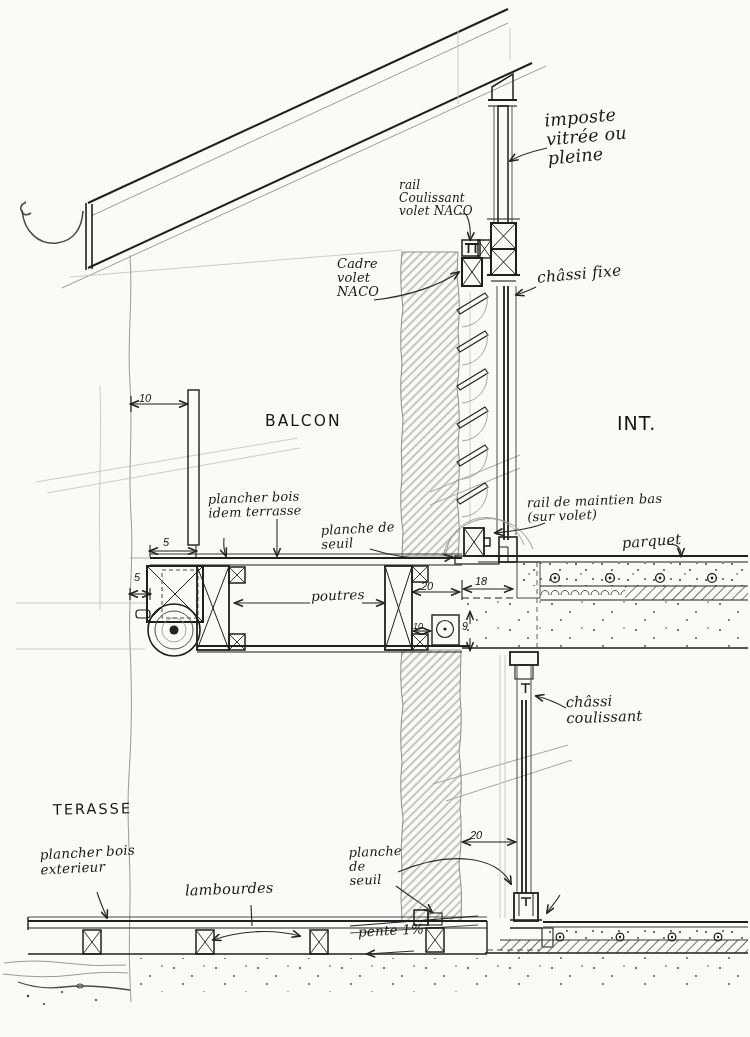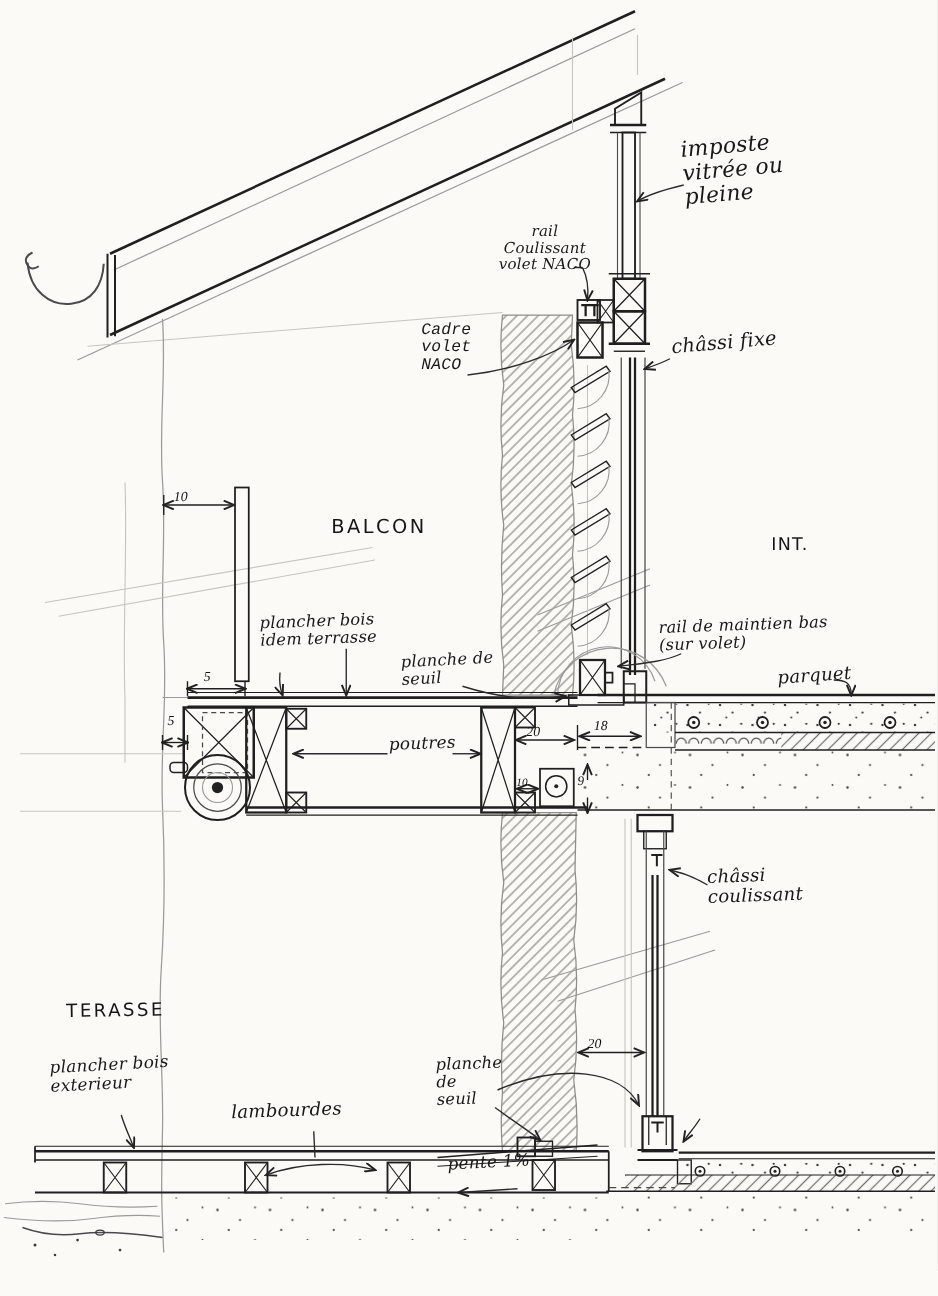--- a/index.html
+++ b/index.html
@@ -3,21 +3,21 @@
 <meta charset="utf-8">
 <style>
   html,body{margin:0;padding:0;background:#e8e6e1;}
   .stage{position:relative;width:750px;height:1037px;background:#fbfaf6;overflow:hidden;
          font-family:"DejaVu Serif", serif;}
   .stage svg{position:absolute;left:0;top:0;}
   .lbl{position:absolute;white-space:pre-line;color:#181818;line-height:1.08;
        font-family:"DejaVu Serif", serif;font-style:italic;letter-spacing:.2px;}
   .cap{position:absolute;white-space:pre;color:#161616;font-family:"DejaVu Sans", sans-serif;
        font-style:normal;font-weight:500;}
-  .dim{position:absolute;color:#111;font-family:Liberation Serif, serif;font-size:11px;
+  .dim{position:absolute;color:#111;font-family:Liberation Sans, sans-serif;font-size:11px;
        font-style:italic;}
   .ink{stroke:#1f1f1f;fill:none;}
   .mid{stroke:#4a4a4a;fill:none;}
   .pen{stroke:#9a9a9a;fill:none;}
   .lt{stroke:#c7c5c0;fill:none;}
   .ldr{stroke:#2a2a2a;fill:none;stroke-width:1.1;}
 </style>
 </head>
 <body>
 
@@ -330,29 +330,29 @@
     <path class="ldr" d="M414,951 L367,954" marker-end="url(#ah)"></path>
     <path class="ldr" d="M396,886 C415,900 425,906 432,912" marker-end="url(#ah)"></path>
     <path class="ldr" d="M398,872 C450,850 497,856 511,884" marker-end="url(#ah)"></path>
     <path class="ldr" d="M560,895 C555,903 550,908 547,913" marker-end="url(#ah)"></path>
   </g>
 </svg>
 
   <div class="lbl" style="left:546px;top:108px;font-size:17.5px;transform:rotate(-5deg);">imposte
 vitrée ou
 pleine</div>
-  <div class="lbl" style="left:399px;top:179px;font-size:12px;text-align:center;">rail
+  <div class="lbl" style="left:399px;top:179px;font-size:12px;">rail
 Coulissant
 volet NACO</div>
-  <div class="lbl" style="left:337px;top:257px;font-size:13px;font-family:Liberation Mono, monospace;">Cadre
+  <div class="lbl" style="left:337px;top:257px;font-size:13px;">Cadre
 volet
 NACO</div>
   <div class="lbl" style="left:537px;top:266px;font-size:15.5px;transform:rotate(-5deg);">châssi fixe</div>
   <div class="cap" style="left:265px;top:412px;font-size:15.5px;letter-spacing:2px;">BALCON</div>
-  <div class="cap" style="left:617px;top:412px;font-size:14px;letter-spacing:1px;margin-top:16px;">INT.</div>
+  <div class="cap" style="left:617px;top:412px;font-size:19px;letter-spacing:1px;">INT.</div>
   <div class="lbl" style="left:208px;top:491px;font-size:13px;transform:rotate(-2deg);">plancher bois
 idem terrasse</div>
   <div class="lbl" style="left:321px;top:522px;font-size:13px;transform:rotate(-3deg);">planche de
       seuil</div>
   <div class="lbl" style="left:527px;top:494px;font-size:13px;transform:rotate(-2deg);">rail de maintien bas
 (sur volet)</div>
   <div class="lbl" style="left:622px;top:534px;font-size:14.5px;transform:rotate(-4deg);">parquet</div>
   <div class="lbl" style="left:311px;top:588px;font-size:13.5px;transform:rotate(-2deg);">poutres</div>
   <div class="lbl" style="left:566px;top:694px;font-size:14.5px;transform:rotate(-2deg);">châssi
 coulissant</div>

